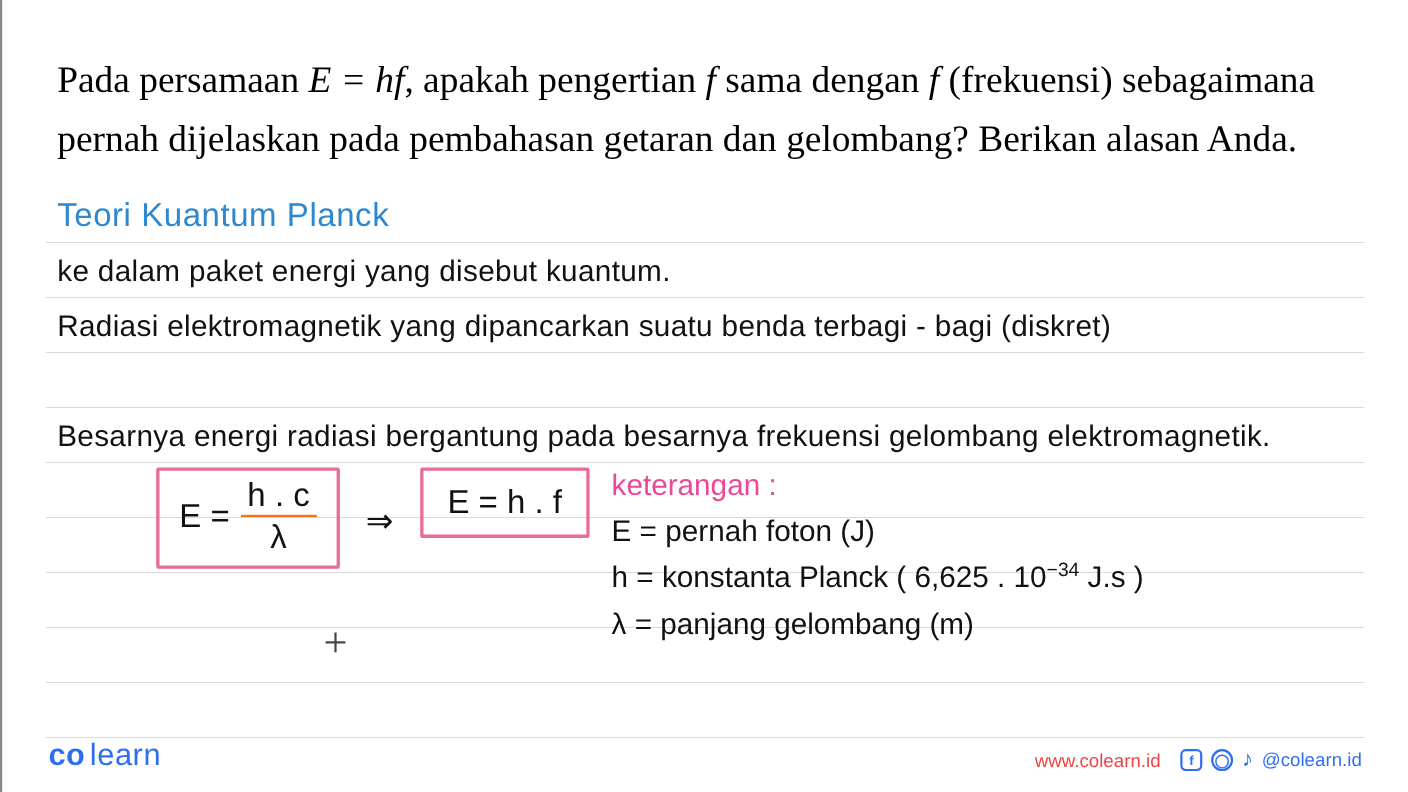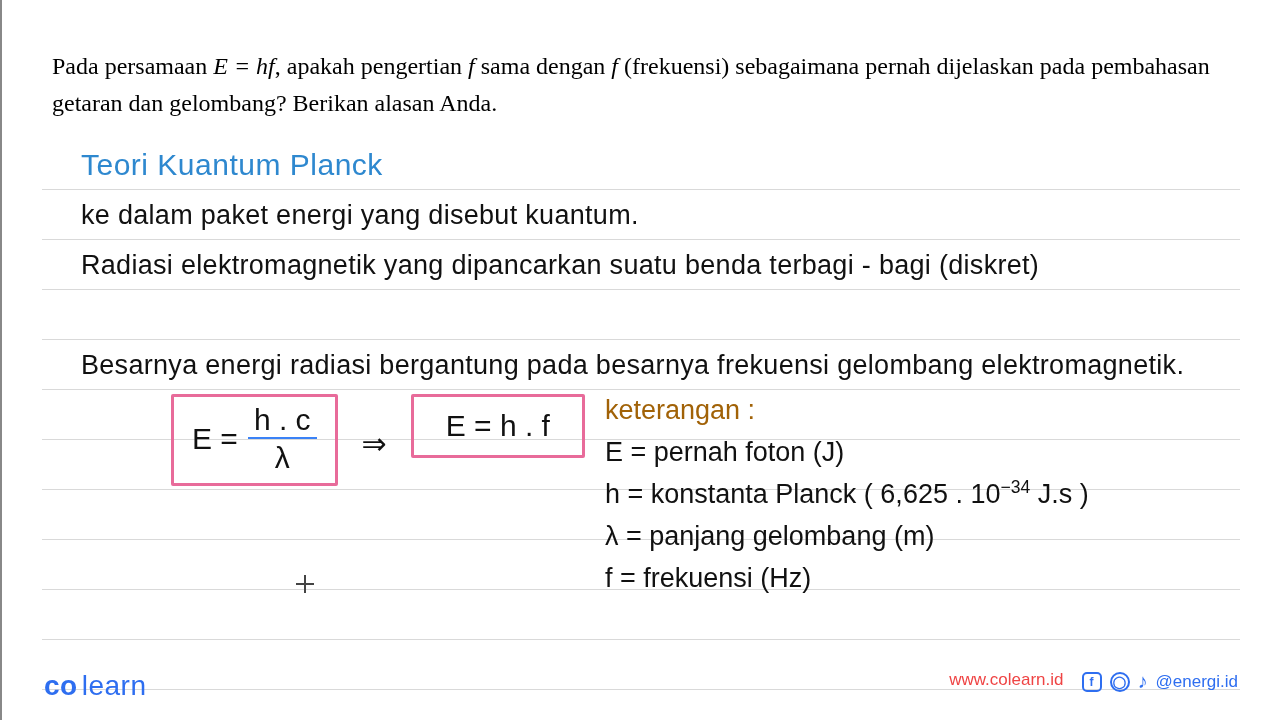--- a/index.html
+++ b/index.html
@@ -10,21 +10,21 @@
     font-family: "Comic Sans MS", "Segoe Script", cursive, sans-serif;
     color: #111;
     position: relative;
     overflow: hidden;
     border-left: 2px solid #888;
   }
   .page { padding: 48px 50px 0 50px; }
 
   .question {
     font-family: Georgia, "Times New Roman", serif;
-    font-size: 24px;
+    font-size: 34px;
     line-height: 1.55;
     color: #000;
     margin-bottom: 18px;
   }
   .question em { font-style: italic; }
 
   .ruled {
     position: relative;
     margin-top: 4px;
   }
@@ -36,21 +36,21 @@
       to bottom,
       transparent 0,
       transparent 49px,
       #d9d9d9 49px,
       #d9d9d9 50px
     );
     z-index: 0;
     pointer-events: none;
   }
 
-  .hand { position: relative; z-index: 1; font-size: 27px; margin-left: 29px; }
+  .hand { position: relative; z-index: 1; font-size: 27px; }
   .title-line { color: #2e88cf; font-size: 30px; letter-spacing: 0.5px; height: 50px; display:flex; align-items:center; }
   .body-line { height: 50px; display:flex; align-items:center; letter-spacing: 0.3px; }
   .gap-line { height: 50px; }
 
   .formula-row {
     display: flex;
     align-items: flex-start;
     gap: 24px;
     position: relative;
     z-index: 1;
@@ -62,52 +62,52 @@
     border-radius: 2px;
     padding: 8px 18px 10px;
     font-size: 30px;
     line-height: 1.0;
     display: flex;
     align-items: center;
     justify-content: center;
     background: transparent;
   }
   .frac { display: inline-flex; flex-direction: column; align-items: center; line-height: 1.0; }
-  .frac .num { border-bottom: 2px solid #3b82f6; padding: 0 6px 2px; }
+  .frac .num { border-bottom: 2px solid #f97316; padding: 0 6px 2px; }
   .frac .den { padding-top: 4px; }
   .arrow { font-size: 30px; align-self: center; padding-top: 6px; }
 
   .legend {
     position: relative;
     z-index: 1;
     font-size: 27px;
     line-height: 1.55;
     margin-left: 20px;
   }
-  .legend .kh { color: #a16207; }
+  .legend .kh { color: #ec4899; }
   .legend .row { white-space: nowrap; }
   .sup { font-size: 0.65em; vertical-align: super; text-align: right; }
 
   .plus-cursor {
     position: absolute;
     left: 294px; top: 575px;
     width: 20px; height: 20px;
     z-index: 2;
   }
   .plus-cursor::before, .plus-cursor::after {
     content:""; position:absolute; background:#444;
   }
   .plus-cursor::before { left:8px; top:0; width:2px; height:18px; }
   .plus-cursor::after  { left:0; top:8px; width:18px; height:2px; }
 
   .footer {
     position: absolute;
     left: 0; right: 0; bottom: 18px;
     display: flex;
-    align-items: flex-start;
+    align-items: flex-end;
     padding: 0 42px;
     font-family: Arial, Helvetica, sans-serif;
     z-index: 3;
   }
   .logo { color: #2e6ef0; font-weight: 700; font-size: 28px; letter-spacing: 0.5px; }
   .logo .thin { font-weight: 400; margin-left: 4px; }
   .spacer { flex: 1; }
   .url { color: #ef4444; font-size: 17px; margin-right: 18px; }
   .socials { display:flex; align-items:center; gap:8px; color:#2e6ef0; font-size:17px; }
   .ic { width:20px; height:20px; border:2px solid #2e6ef0; border-radius:5px; display:inline-flex; align-items:center; justify-content:center; font-size:12px; font-weight:700; color:#2e6ef0; }
@@ -133,44 +133,43 @@
       <div style="display:flex; align-items:flex-start;">
         <div class="formula-row">
           <div class="box">
             <span style="margin-right:10px;">E =</span>
             <span class="frac">
               <span class="num">h . c</span>
               <span class="den">λ</span>
             </span>
           </div>
           <div class="arrow">⇒</div>
-          <div class="box" style="padding:14px 32px;">E  =  h . f</div>
+          <div class="box" style="padding:14px 22px;">E  =  h . f</div>
         </div>
 
         <div class="legend">
           <div class="kh">keterangan :</div>
           <div class="row">E  =  pernah  foton   (J)</div>
           <div class="row">
             <span>h  =  konstanta  Planck  ( 6,625 . 10</span><span class="sup">−34</span><span>  J.s )</span>
           </div>
           <div class="row">λ  =  panjang  gelombang  (m)</div>
-          <div class="row">f   =  frekuensi   (Hz)</div>
         </div>
       </div>
     </div>
   </div>
 </div>
 
 <div class="plus-cursor"></div>
 
 <div class="footer">
   <div class="logo">
     <span>co</span><span class="thin">learn</span>
   </div>
   <div class="spacer"></div>
   <div class="url">www.colearn.id</div>
   <div class="socials">
     <span class="ic">f</span>
     <span class="ic round">◯</span>
     <span class="tiktok">♪</span>
-    <span>@energi.id</span>
+    <span>@colearn.id</span>
   </div>
 </div>
 
 </body></html>

